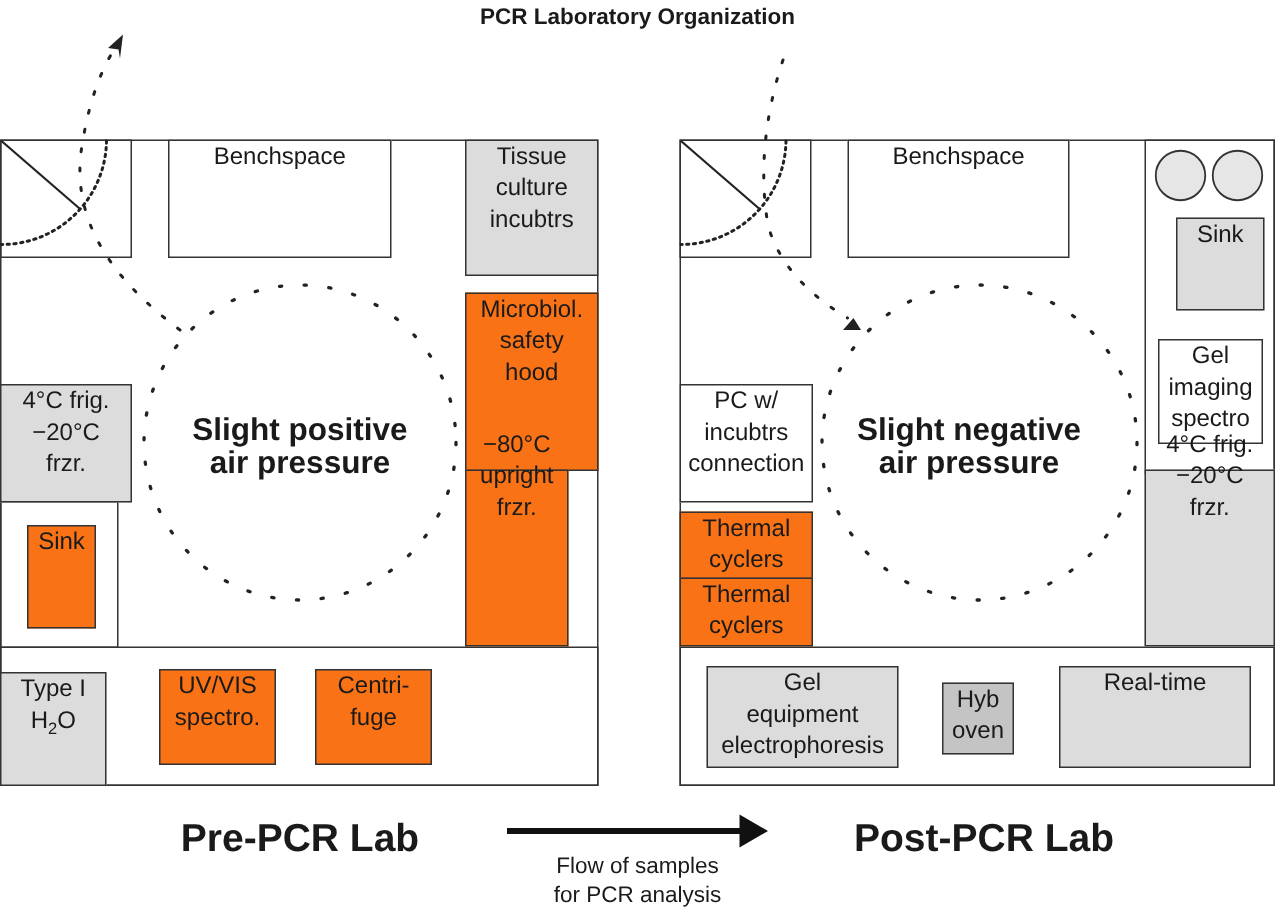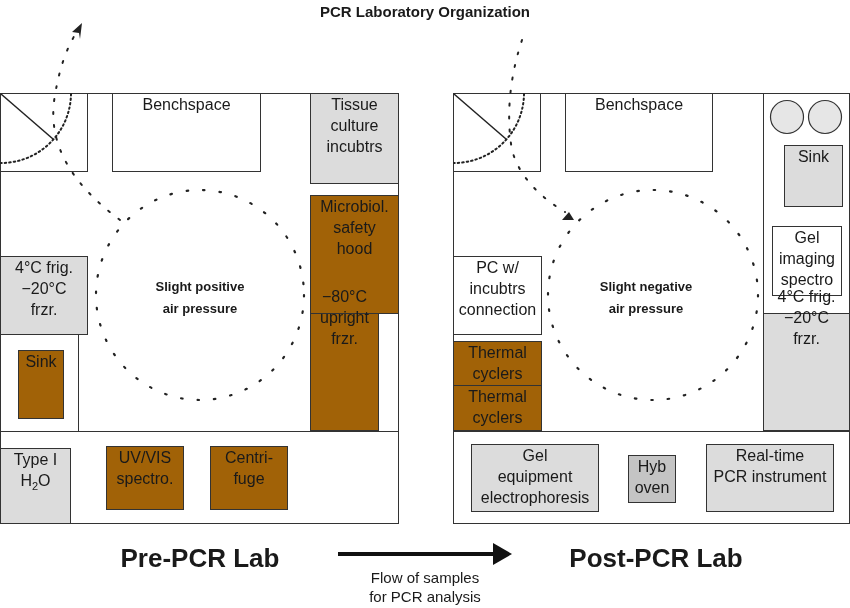--- a/index.html
+++ b/index.html
@@ -3,25 +3,25 @@
 <meta charset="utf-8">
 <style>
   html, body { margin: 0; padding: 0; background: #ffffff; }
   body { width: 850px; height: 608px; position: relative; overflow: hidden;
          font-family: "Liberation Sans", sans-serif; color: #1a1a1a; }
   svg#overlay { position: absolute; left: 0; top: 0; width: 850px; height: 608px; }
   .box { position: absolute; box-sizing: border-box; border: 1.5px solid #333;
          display: flex; align-items: flex-start; justify-content: center; text-align: center;
          font-size: 16px; line-height: 21px; }
   .white { background: #ffffff; }
-  .light { background: #a16207; }
+  .light { background: #f97316; }
   .mid { background: #dcdcdc; }
   .dark { background: #c4c4c4; }
   .room { position: absolute; box-sizing: border-box; border: 1.5px solid #333; background: transparent; }
-  .pressure { position: absolute; text-align: center; font-weight: bold; font-size: 13px; line-height: 22px; }
+  .pressure { position: absolute; text-align: center; font-weight: bold; font-size: 21px; line-height: 22px; }
   .title { position: absolute; font-weight: bold; font-size: 15px; left: 0; width: 850px; top: 3px; text-align: center; }
   .lab-label { position: absolute; font-weight: bold; font-size: 26px; text-align: center; }
   .flow-label { position: absolute; font-size: 15px; line-height: 19px; text-align: center; }
   .box span { display: block; }
   sub { font-size: 11px; line-height: 0; }
 </style>
 </head>
 <body>
 
 <div class="title">PCR Laboratory Organization</div>
@@ -142,21 +142,20 @@
 </div>
 <div class="box dark" style="left:628px;top:455px;width:48px;height:48px;">
   <div>
     <span>Hyb</span>
     <span>oven</span>
   </div>
 </div>
 <div class="box mid" style="left:706px;top:444px;width:128px;height:68px;">
   <div>
     <span>Real-time</span>
-    <span>PCR instrument</span>
   </div>
 </div>
 <div class="pressure" style="left:566px;top:276px;width:160px;">
   <span style="display:block">Slight negative</span>
   <span style="display:block">air pressure</span>
 </div>
 <div class="lab-label" style="left:556px;top:543px;width:200px;">Post-PCR Lab</div>
 
 <div class="flow-label" style="left:330px;top:568px;width:190px;">
   <span style="display:block">Flow of samples</span>

